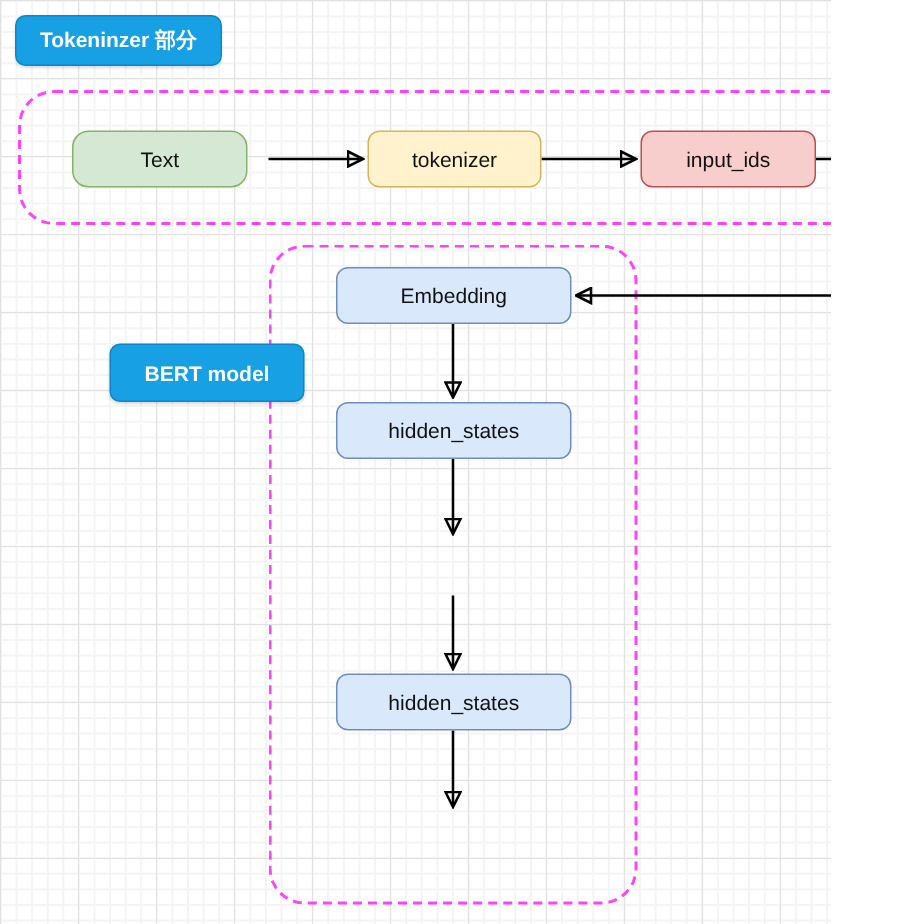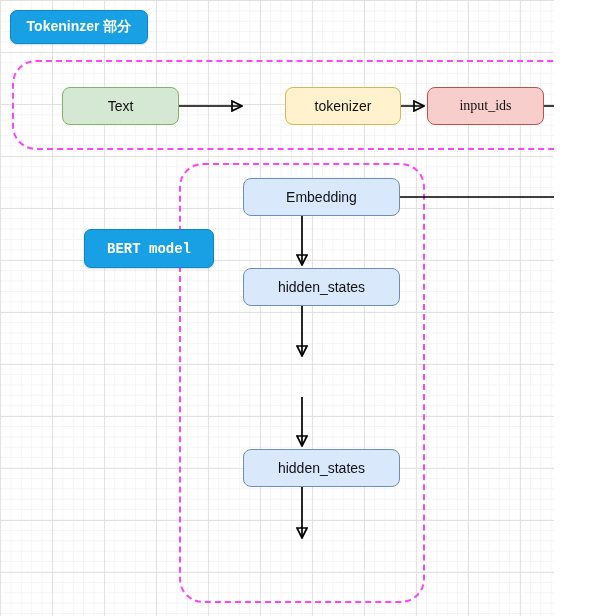--- a/index.html
+++ b/index.html
@@ -45,32 +45,32 @@
     align-items: center;
     justify-content: center;
     font-size: 14px;
     color: #111111;
     border: 1px solid;
     border-radius: 8px;
     box-sizing: border-box;
     white-space: nowrap;
   }
   .green  { background: #D5E8D4; border-color: #82B366; }
-  .yellow { background: #FFF2CC; border-color: #D6B656; margin-left: 40px; }
-  .red    { background: #F8CECC; border-color: #B85450; font-family: Liberation Serif, serif; }
-  .blue   { background: #DAE8FC; border-color: #6C8EBF; margin-left: 19px; }
+  .yellow { background: #FFF2CC; border-color: #D6B656; }
+  .red    { background: #F8CECC; border-color: #B85450; }
+  .blue   { background: #DAE8FC; border-color: #6C8EBF; }
 
   #badge-tokenizer      { left: 10px;  top: 10px;  width: 138px; height: 34px; }
   #container-tokenizer  { left: 12px;  top: 60px;  width: 581px; height: 90px; }
-  #node-text            { left: 62px;  top: 87px;  width: 117px; height: 38px; }
+  #node-text            { left: 48px;  top: 87px;  width: 117px; height: 38px; border-radius: 11px; }
   #node-tokenizer       { left: 245px; top: 87px;  width: 116px; height: 38px; }
   #node-input-ids       { left: 427px; top: 87px;  width: 117px; height: 38px; }
   #container-bert       { left: 179px; top: 163px; width: 246px; height: 440px; }
   #node-embedding       { left: 224px; top: 178px; width: 157px; height: 38px; }
-  #badge-bert           { left: 84px;  top: 229px; width: 130px; height: 39px; font-family: Liberation Mono, monospace; }
+  #badge-bert           { left: 73px;  top: 229px; width: 130px; height: 39px; }
   #node-hidden-states-1 { left: 224px; top: 268px; width: 157px; height: 38px; }
   #node-encoder         { left: 224px; top: 359px; width: 157px; height: 38px; }
   #node-hidden-states-2 { left: 224px; top: 449px; width: 157px; height: 38px; }
   #node-prediction-heads{ left: 224px; top: 541px; width: 157px; height: 38px; }
 
   .arrows {
     position: absolute;
     left: 0; top: 0;
     width: 607px; height: 616px;
     pointer-events: none;

